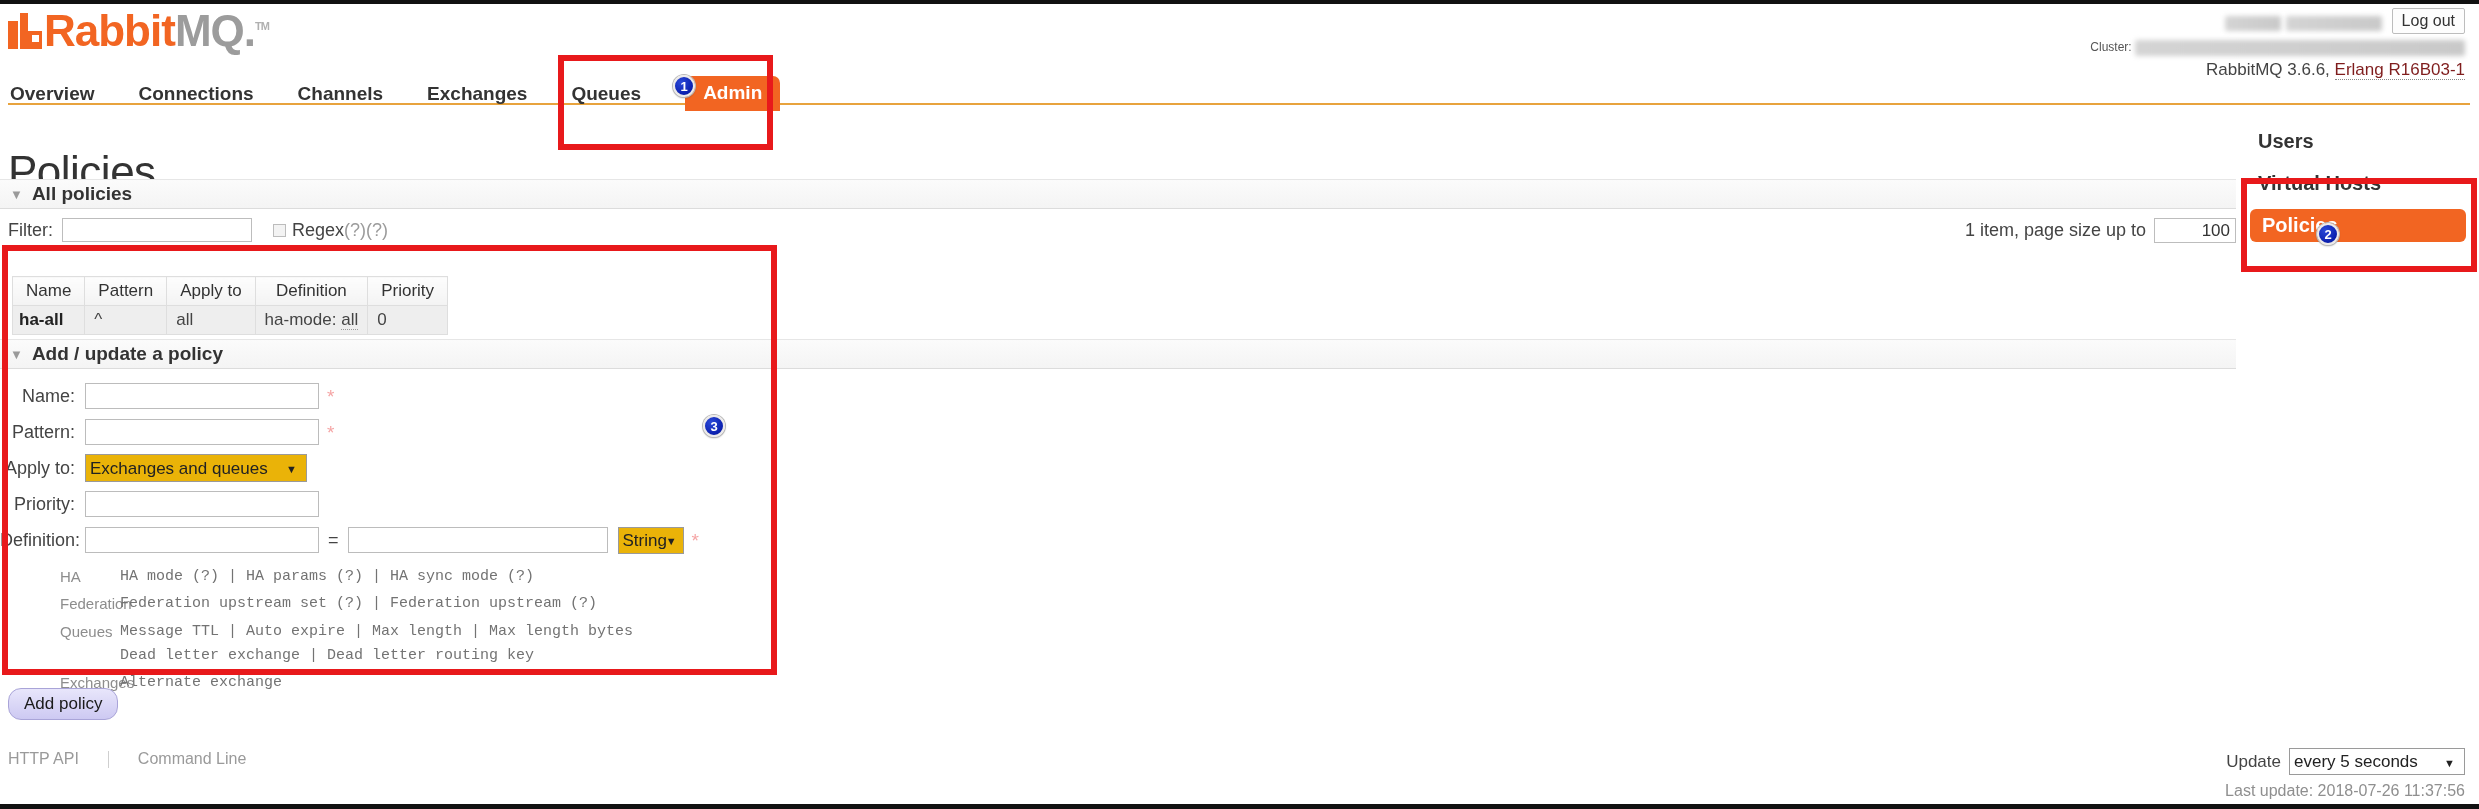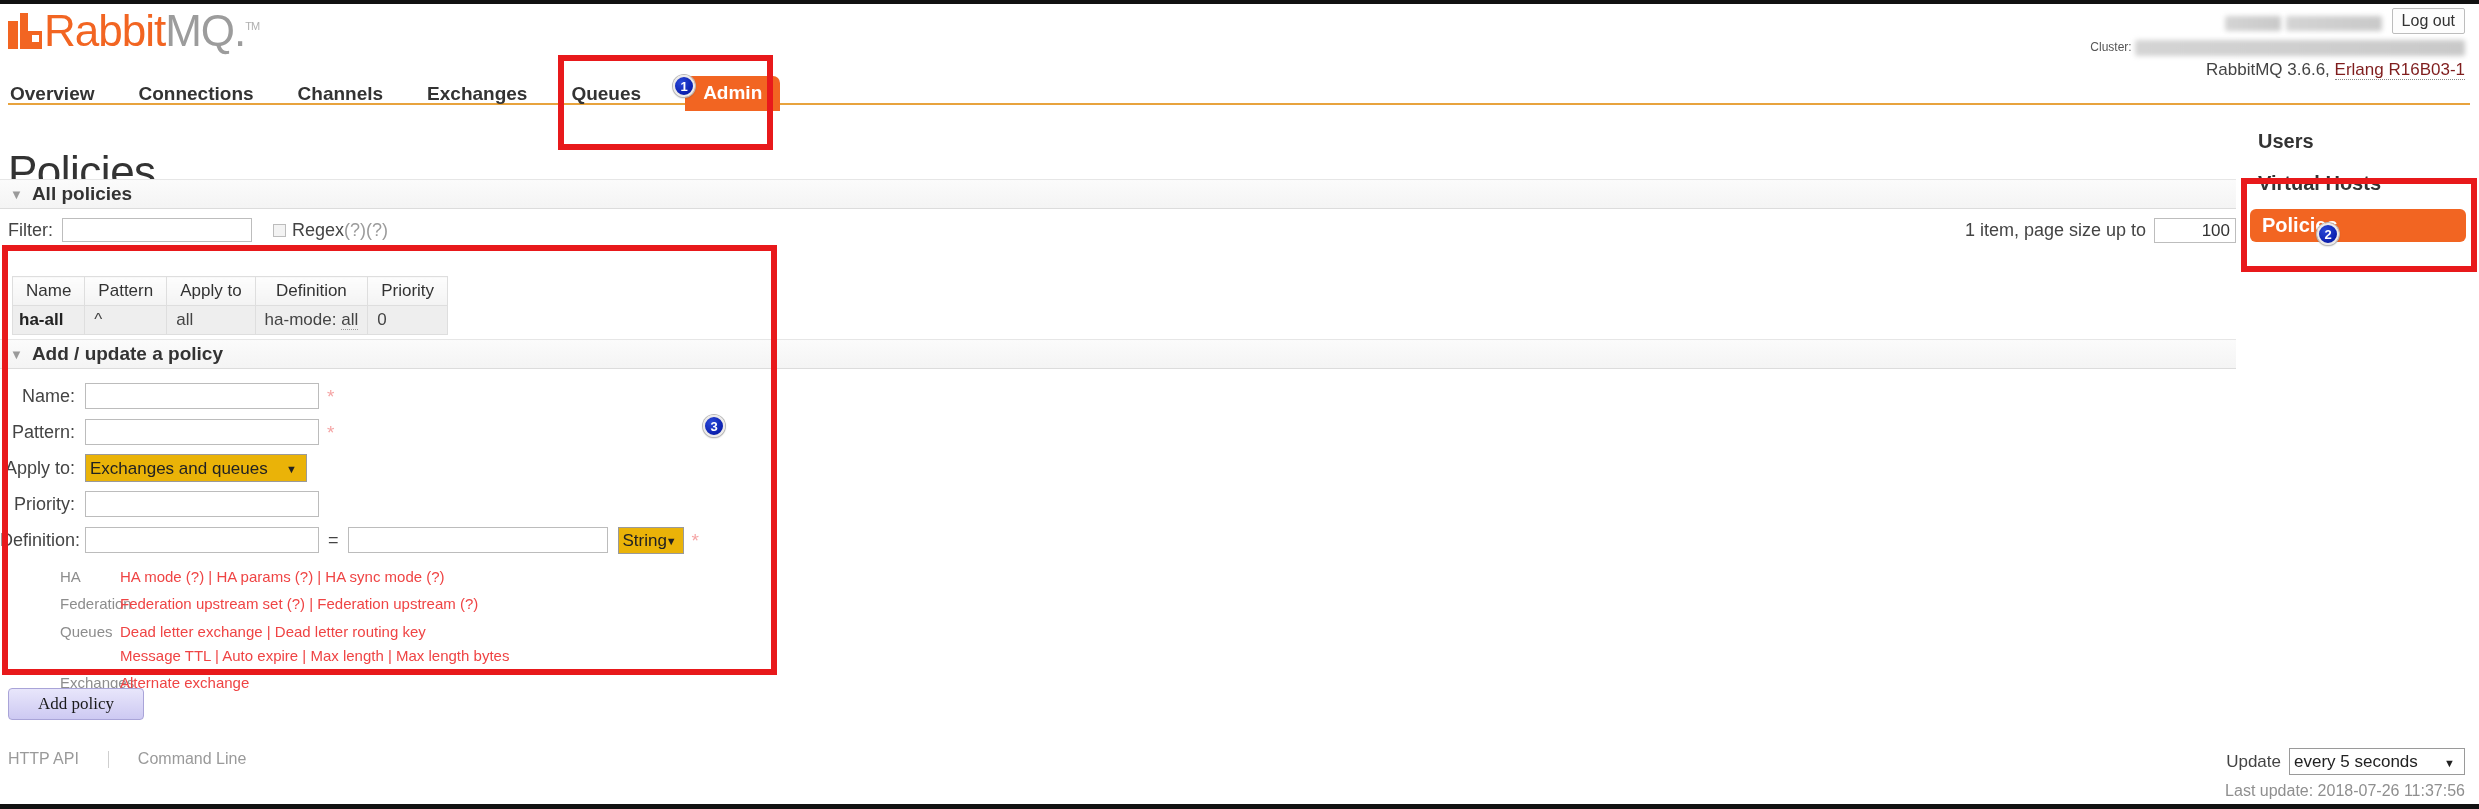--- a/index.html
+++ b/index.html
@@ -33,21 +33,21 @@
   }
   .logo-mark {
     position: relative;
     width: 34px; height: 36px;
     margin-right: 2px;
   }
   .logo-mark .b1 { position:absolute; left:0; top:8px; width:10px; height:28px; background:#f26522; }
   .logo-mark .b2 { position:absolute; left:12px; top:0px; width:8px; height:18px; background:#f26522; }
   .logo-mark .b3 { position:absolute; left:12px; top:18px; width:22px; height:18px; background:#f26522; }
   .logo-mark .notch { position:absolute; left:24px; top:22px; width:7px; height:7px; background:#fff; }
-  .logo-text { font-size: 44px; letter-spacing: -1px; font-weight: 400; line-height: 1; }
+  .logo-text { font-size: 44px; letter-spacing: -1px; font-weight: 700; line-height: 1; }
   .logo-text .o { color: #f26522; }
   .logo-text .g { color: #9c9c9c; }
   .logo-tm { font-size: 11px; color: #b0b0b0; vertical-align: super; }
 
   
   .hdr-right {
     position: absolute; right: 14px; top: 8px;
     text-align: right;
     font-size: 17px; color: #555;
   }
@@ -243,30 +243,30 @@
   .dinput-mid { width: 260px; }
   .fselect-small { width: 66px; height: 27px; }
 
   
   .help {
     position: absolute; left: 60px; top: 565px;
     font-size: 15px; color: #555; line-height: 1.62;
   }
   .help .hrow { display: flex; margin-bottom: 3px; }
   .help .hcat { width: 60px; color: #8d8d8d; flex: none; }
-  .help .hval { color: #ef4444; }
+  .help .hval { color: #737373; font-family: Liberation Mono, monospace; }
 
   
   .add-policy {
     position: absolute; left: 8px; top: 688px;
     background: linear-gradient(#e8e6fb, #cdc9f2);
     border: 1px solid #a9a4d8;
-    border-radius: 4px;
-    padding: 5px 29px;
-    font-family: Liberation Serif, serif;
+    border-radius: 13px;
+    padding: 5px 15px;
+    font-family: Liberation Sans, sans-serif;
     font-size: 17px; color: #1a1a1a;
     cursor: pointer;
   }
 
   
   .footer-links {
     position: absolute; left: 8px; top: 750px;
     font-size: 16px; color: #9a9a9a;
     display: flex; align-items: center; gap: 20px;
   }
@@ -442,22 +442,22 @@
     <div class="hcat">HA</div>
     <div class="hval">HA mode (?) | HA params (?) | HA sync mode (?)</div>
   </div>
   <div class="hrow">
     <div class="hcat">Federation</div>
     <div class="hval">Federation upstream set (?) | Federation upstream (?)</div>
   </div>
   <div class="hrow">
     <div class="hcat">Queues</div>
     <div class="hval">
+      <div>Message TTL | Auto expire | Max length | Max length bytes</div>
       <div>Dead letter exchange | Dead letter routing key</div>
-      <div>Message TTL | Auto expire | Max length | Max length bytes</div>
     </div>
   </div>
   <div class="hrow">
     <div class="hcat">Exchanges</div>
     <div class="hval">Alternate exchange</div>
   </div>
 </div>
 
 <button class="add-policy">Add policy</button>
 

